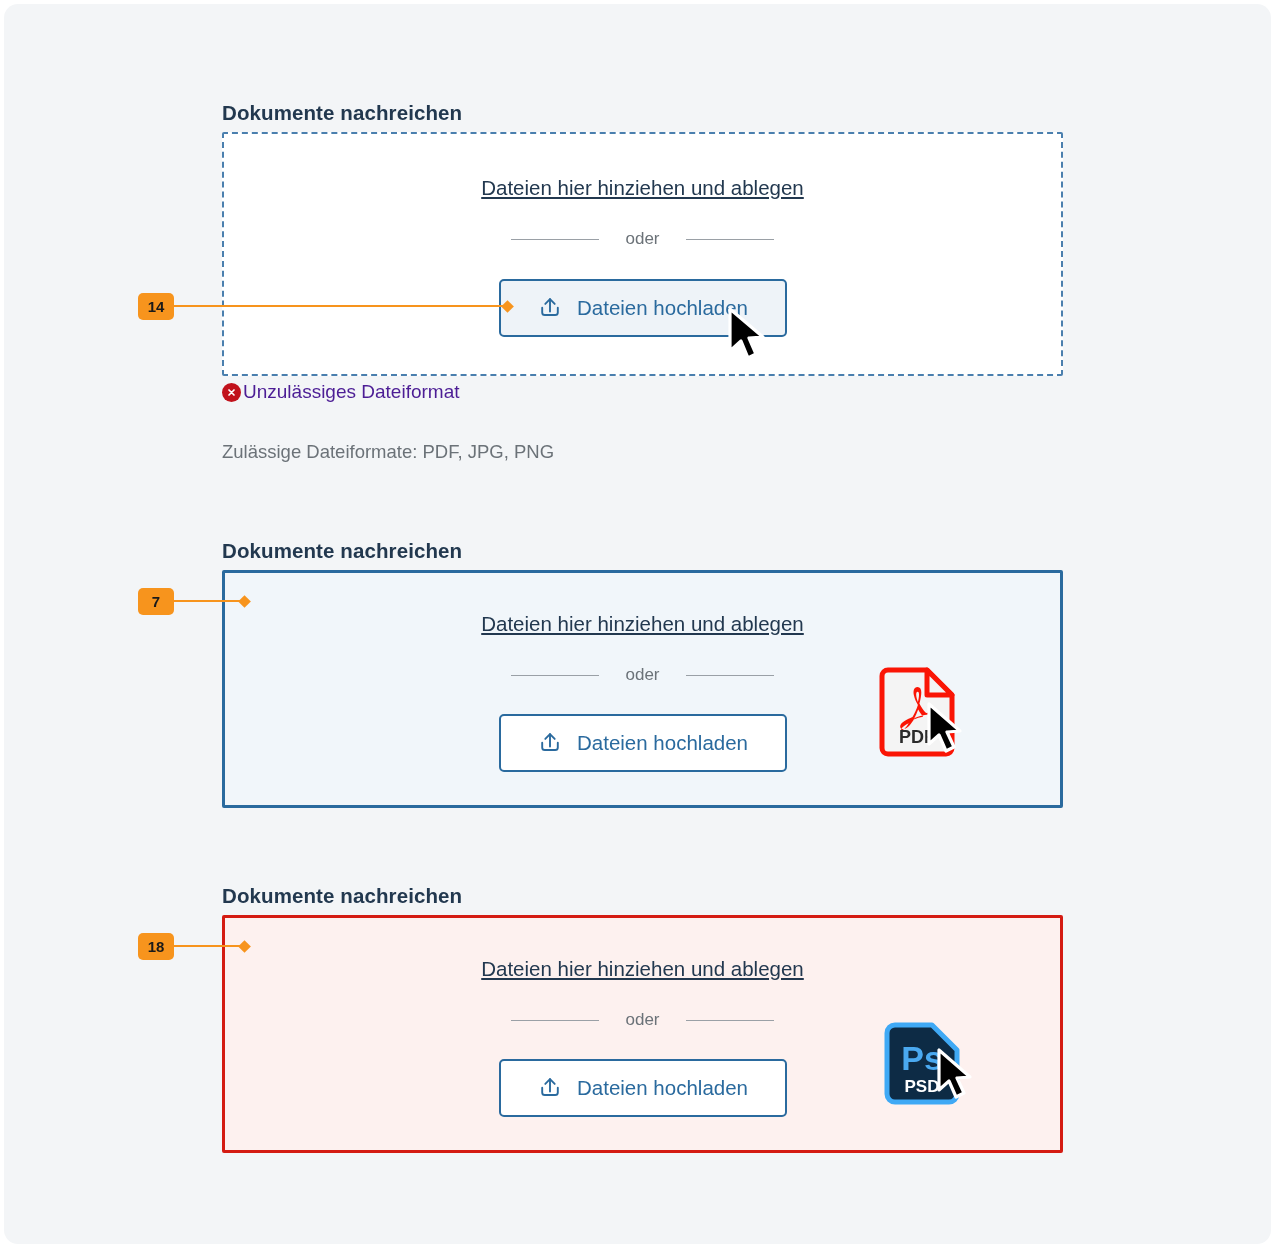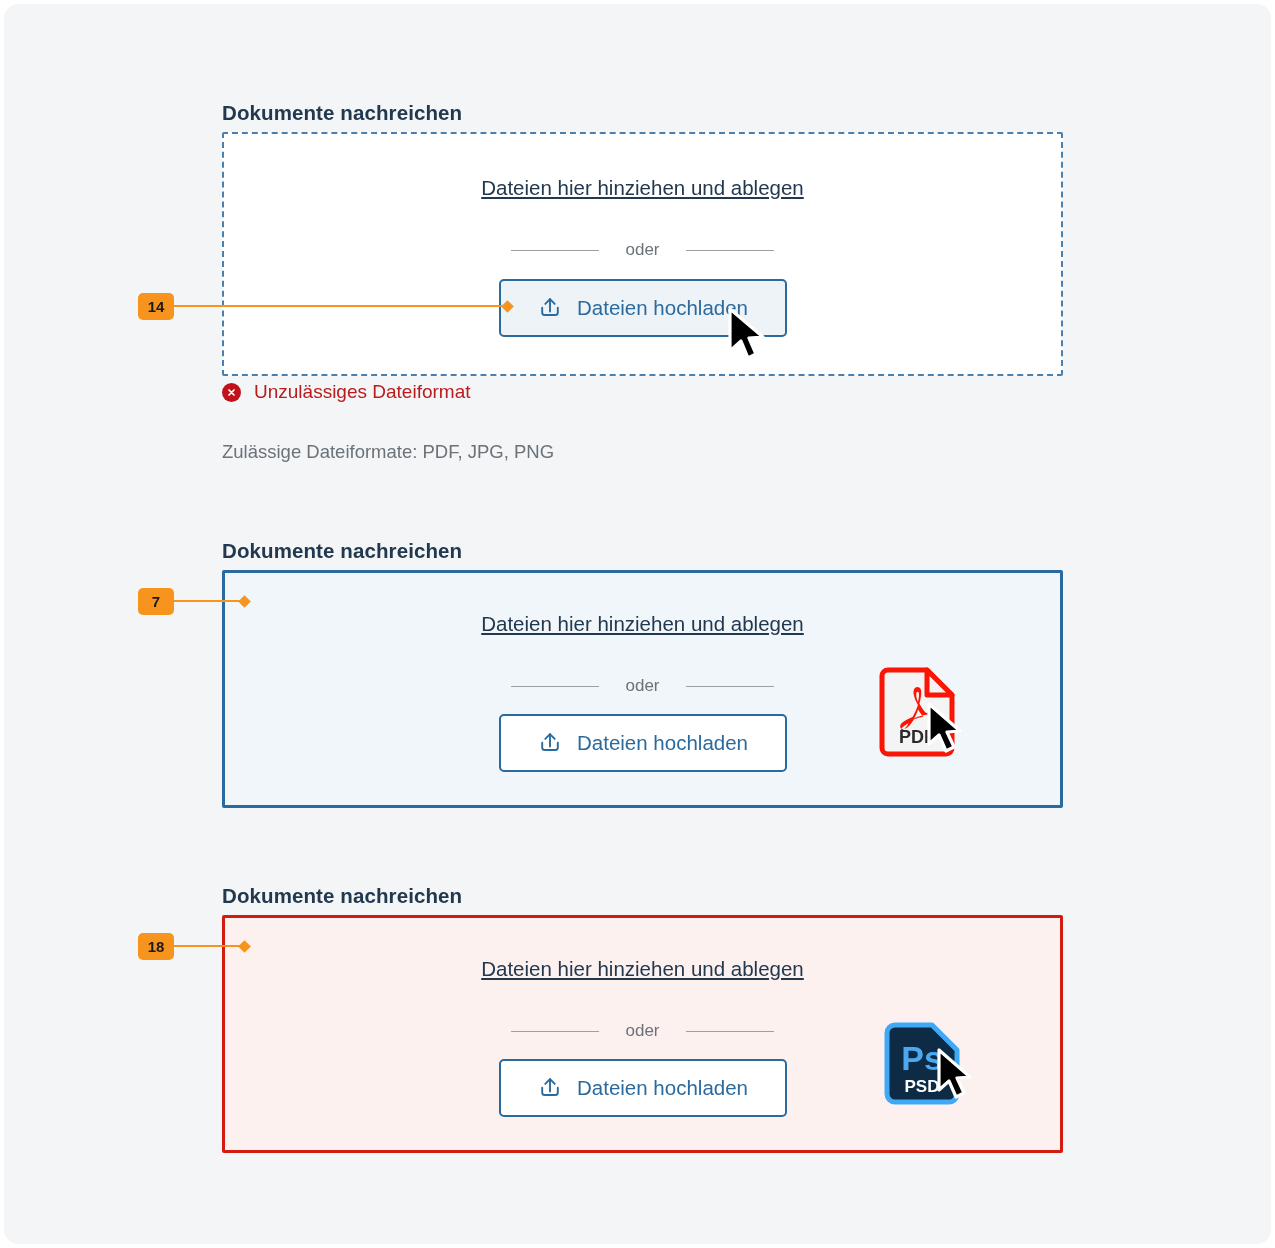--- a/index.html
+++ b/index.html
@@ -79,21 +79,20 @@
     white-space: nowrap;
     text-decoration: underline;
   }
 
   .or-row {
     display: flex;
     align-items: center;
     gap: 26px;
     font-size: 17px;
     color: #6b7278;
-    margin-top: 11px;
   }
   .or-line {
     display: block;
     width: 88px;
     height: 1px;
     background: #9aa0a6;
   }
 
   
   .upload-btn {
@@ -114,23 +113,23 @@
     padding: 0;
   }
   .upload-btn.hovered { background: #eef3f8; }
   .upload-btn svg { display: block; }
 
   
   .err-row {
     position: absolute;
     display: flex;
     align-items: center;
-    gap: 13px;
+    gap: 2px;
     font-size: 19px;
-    color: #b91c1c;
+    color: #4c1d95;
     white-space: nowrap;
   }
   .err-icon {
     width: 19px;
     height: 19px;
     border-radius: 50%;
     background: #c1121c;
     display: inline-flex;
     align-items: center;
     justify-content: center;

